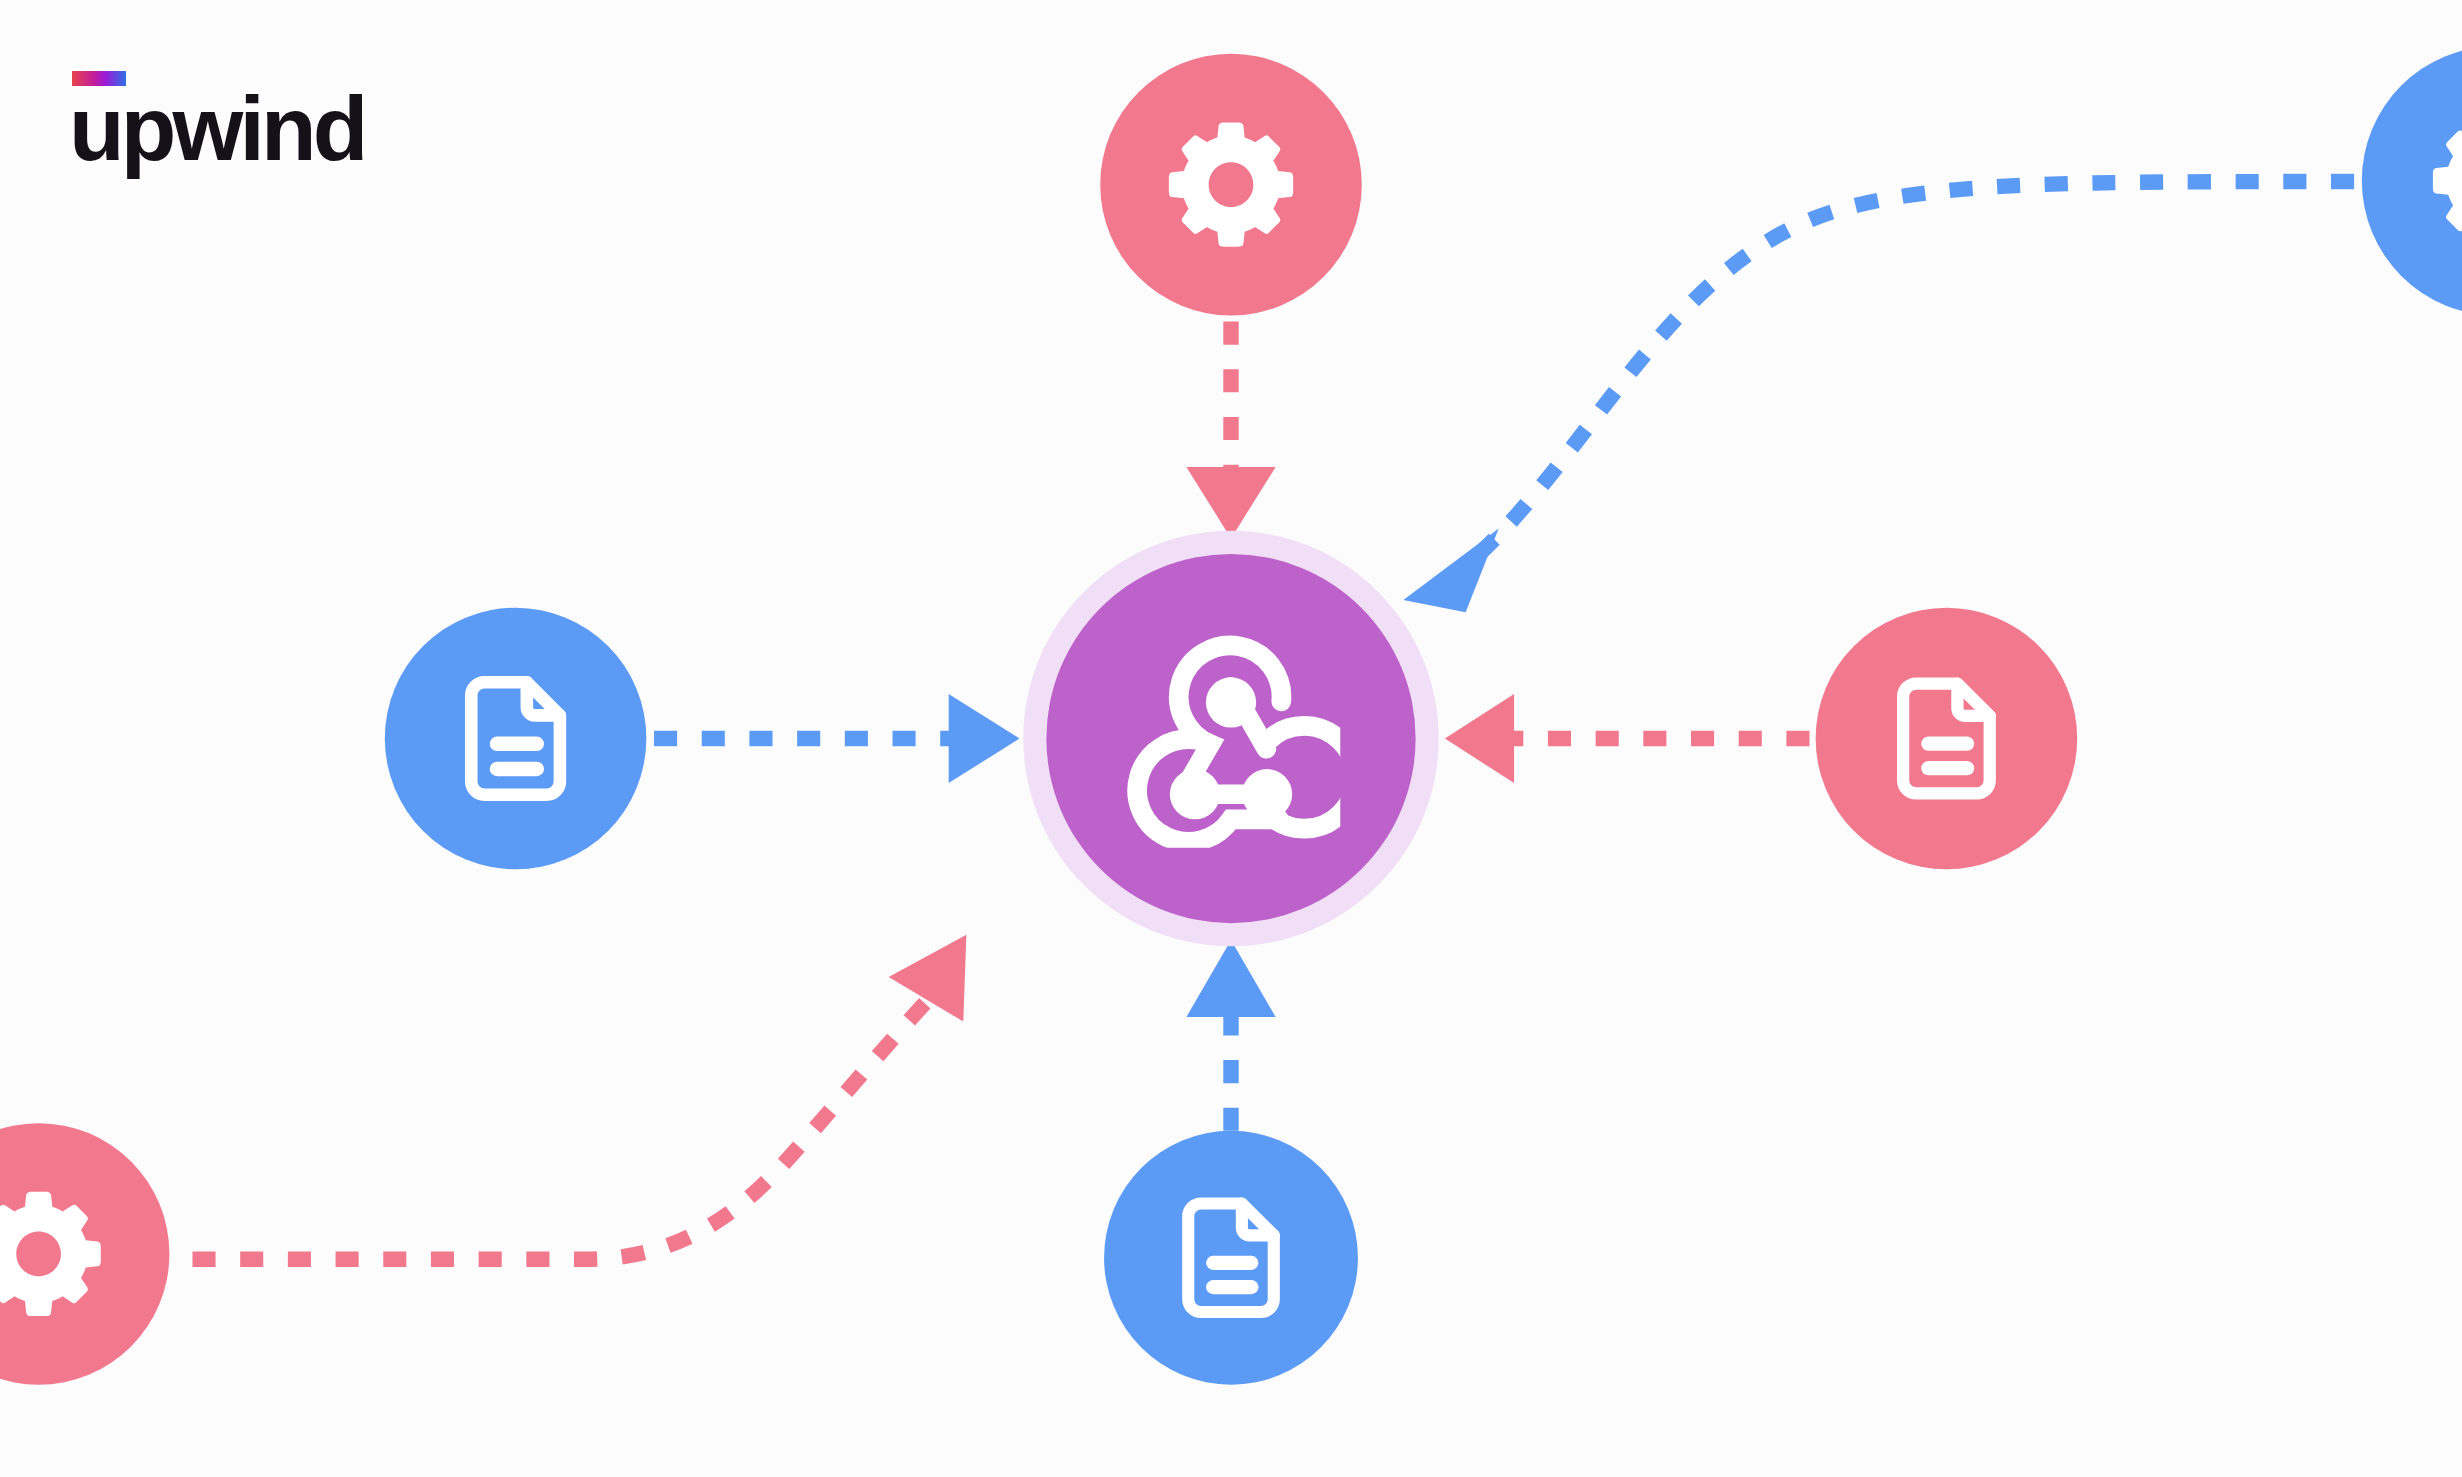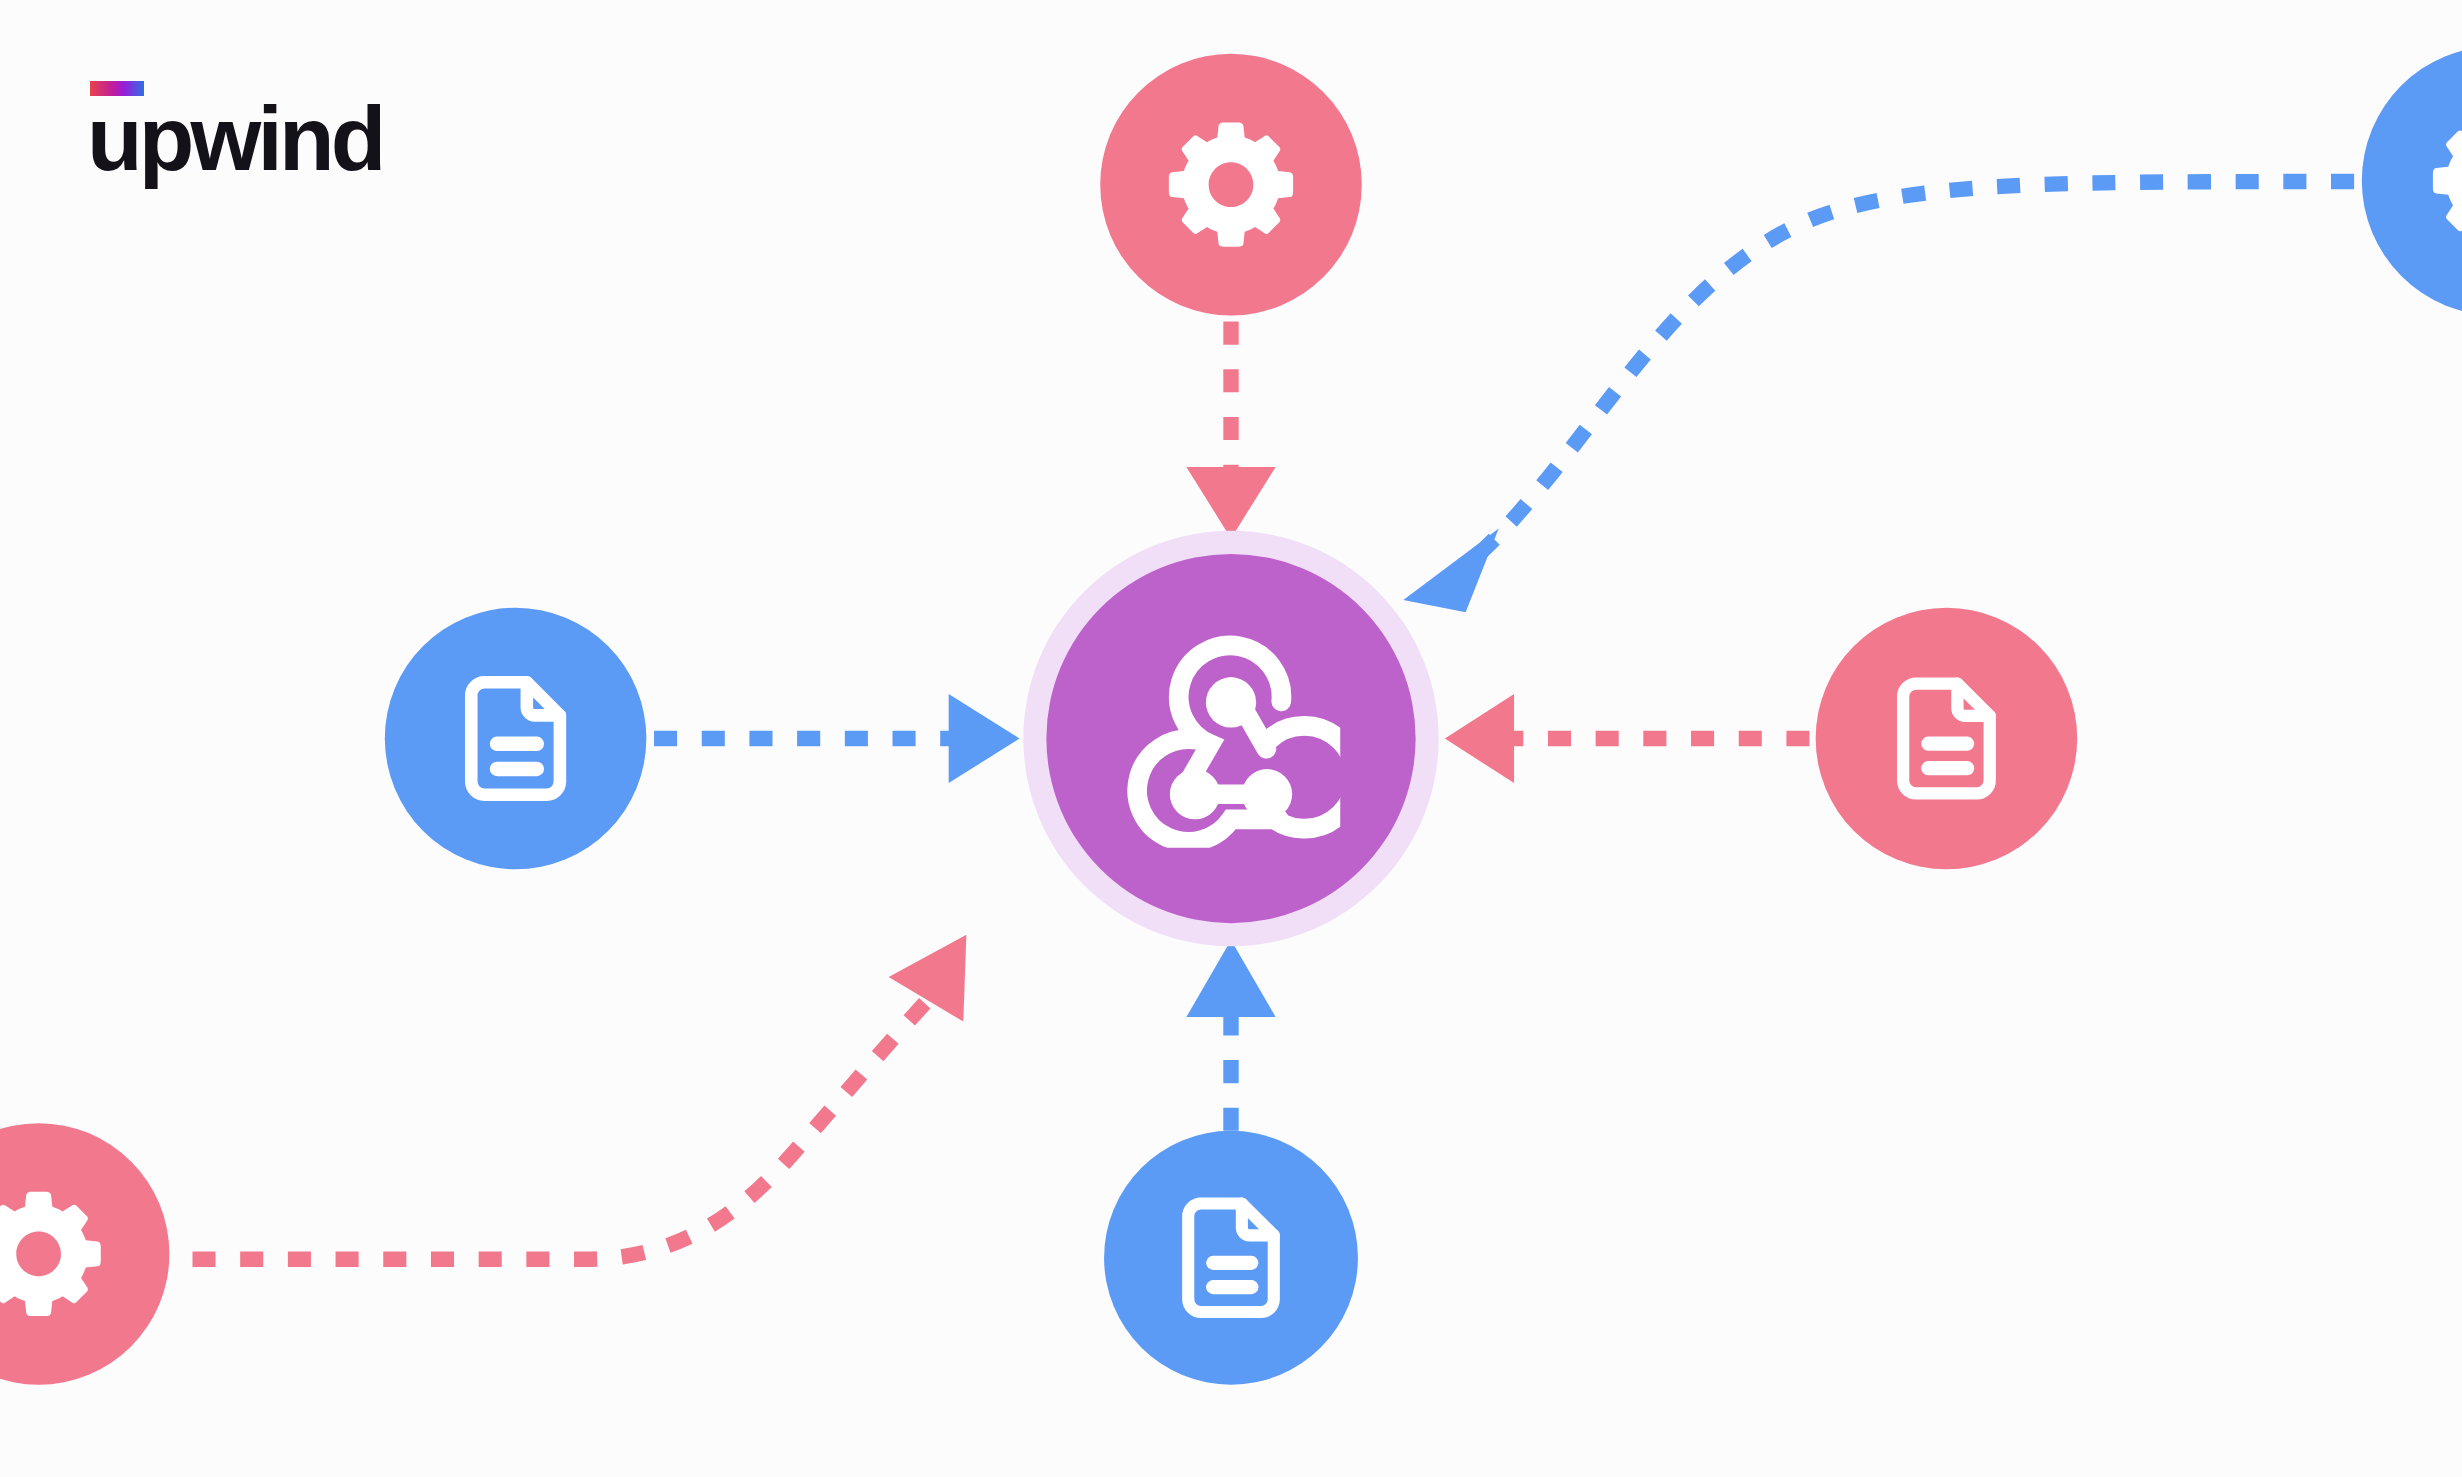--- a/index.html
+++ b/index.html
@@ -25,25 +25,24 @@
     top: 0;
     left: 0;
     width: 2462px;
     height: 1477px;
     display: block;
   }
   
   #brand-logo {
     position: absolute;
     left: 69px;
-    top: 81px;
+    top: 71px;
     width: 462px;
     height: 108px;
     user-select: none;
-    margin-left: 18px;
   }
   #brand-logo .logo-accent-bar {
     position: absolute;
     left: 3.1px;
     top: 0px;
     width: 54px;
     height: 14.6px;
     background: linear-gradient(90deg, #E8434B 0%, #C01C9E 42%, #9B1BD8 62%, #2F6FE4 100%);
   }
   #brand-logo .logo-wordmark {

